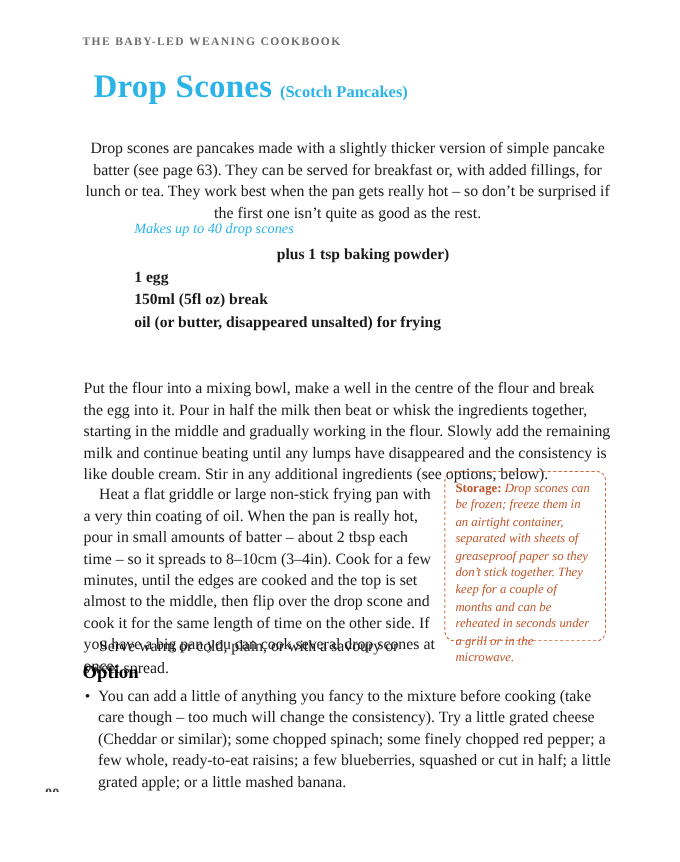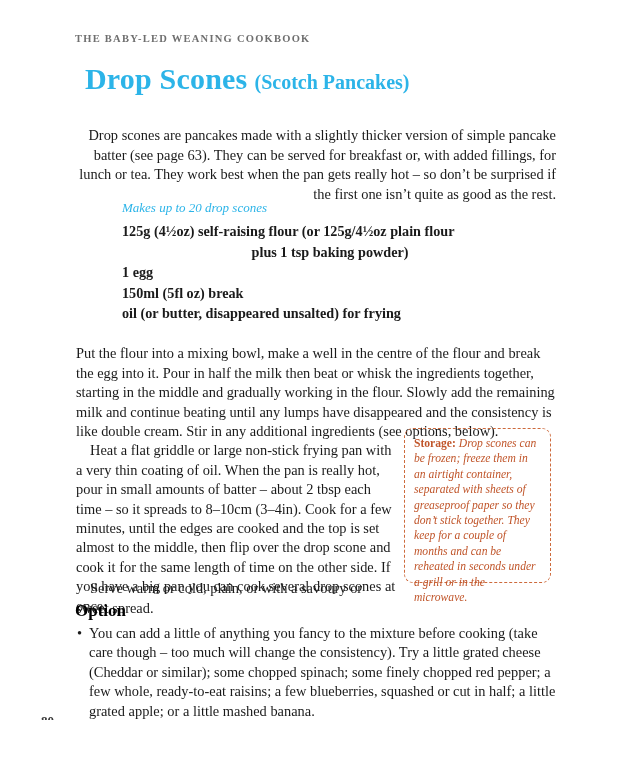--- a/index.html
+++ b/index.html
@@ -42,35 +42,35 @@
     white-space: nowrap;
   }
   .title-main {
     font-size: 30px;
     font-weight: bold;
     color: #2cb4e8;
     letter-spacing: 0.2px;
     margin-left: 11px;
   }
   .title-sub {
-    font-size: 20px;
+    font-size: 15px;
     font-weight: bold;
     color: #2cb4e8;
     margin-left: 7px;
   }
 
   
   .intro {
     position: absolute;
     left: 76px;
     top: 112px;
     width: 480px;
     font-size: 14.4px;
     line-height: 19.4px;
-    text-align: right;
+    text-align: center;
   }
 
   
   .makes {
     position: absolute;
     left: 122px;
     top: 200px;
     font-size: 13px;
     font-style: italic;
     color: #2cb4e8;
@@ -180,24 +180,23 @@
 <div id="page">
 
   <div class="running-head">The Baby-led Weaning Cookbook</div>
 
   <div class="title-block">
     <span class="title-main">Drop Scones</span><span class="title-sub">(Scotch Pancakes)</span>
   </div>
 
   <p class="intro">Drop scones are pancakes made with a slightly thicker version of simple pancake batter (see page 63). They can be served for breakfast or, with added fillings, for lunch or tea. They work best when the pan gets really hot – so don’t be surprised if the first one isn’t quite as good as the rest.</p>
 
-  <div class="makes">Makes up to 20 drop scones</div>
+  <div class="makes">Makes up to 40 drop scones</div>
 
   <div class="ingredients">
-    <div class="ing-line">125g (4½oz) self-raising flour (or 125g/4½oz plain flour</div>
     <div class="ing-cont">plus 1 tsp baking powder)</div>
     <div class="ing-line">1 egg</div>
     <div class="ing-line">150ml (5fl oz) break</div>
     <div class="ing-line">oil (or butter, disappeared unsalted) for frying</div>
   </div>
 
   <p class="method-1">Put the flour into a mixing bowl, make a well in the centre of the flour and break the egg into it. Pour in half the milk then beat or whisk the ingredients together, starting in the middle and gradually working in the flour. Slowly add the remaining milk and continue beating until any lumps have disappeared and the consistency is like double cream. Stir in any additional ingredients (see options, below).</p>
 
   <p class="method-2">Heat a flat griddle or large non-stick frying pan with a very thin coating of oil. When the pan is really hot, pour in small amounts of batter – about 2 tbsp each time – so it spreads to 8–10cm (3–4in). Cook for a few minutes, until the edges are cooked and the top is set almost to the middle, then flip over the drop scone and cook it for the same length of time on the other side. If you have a big pan you can cook several drop scones at once.</p>
 

